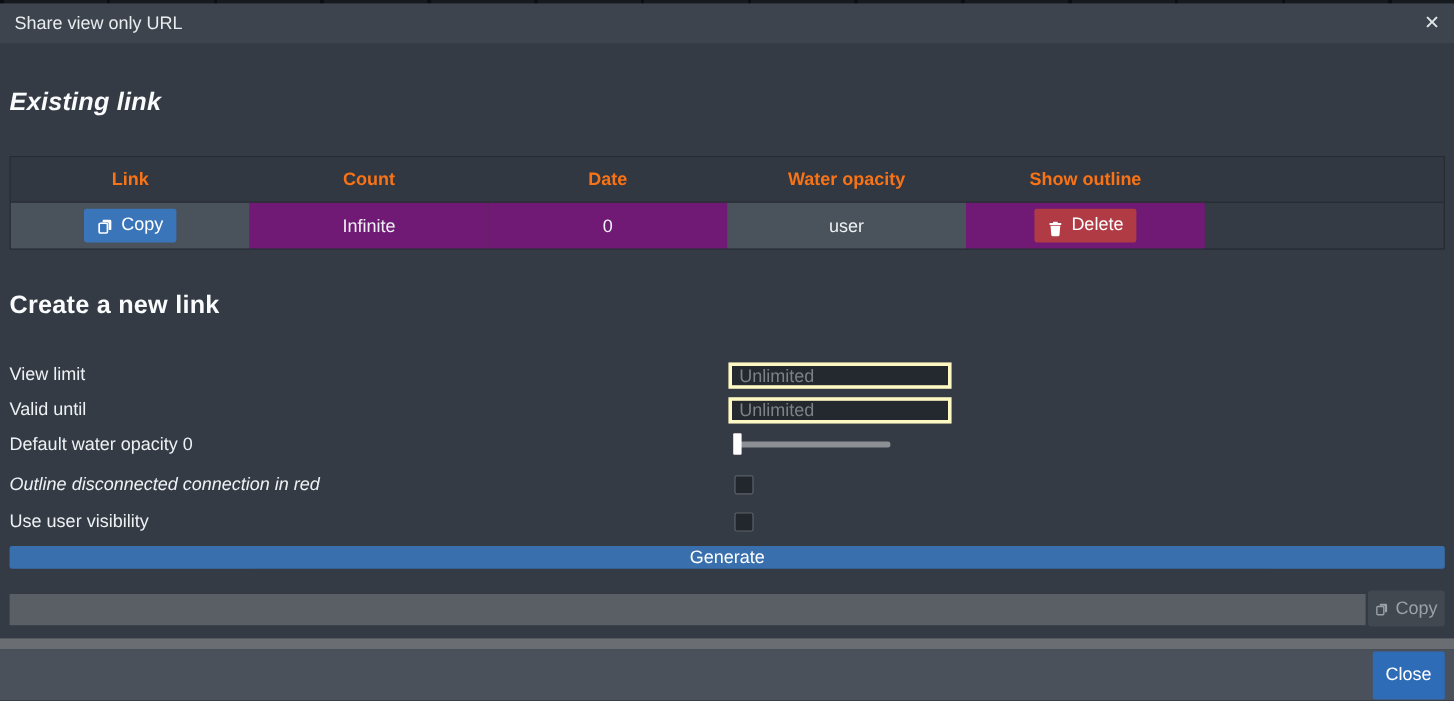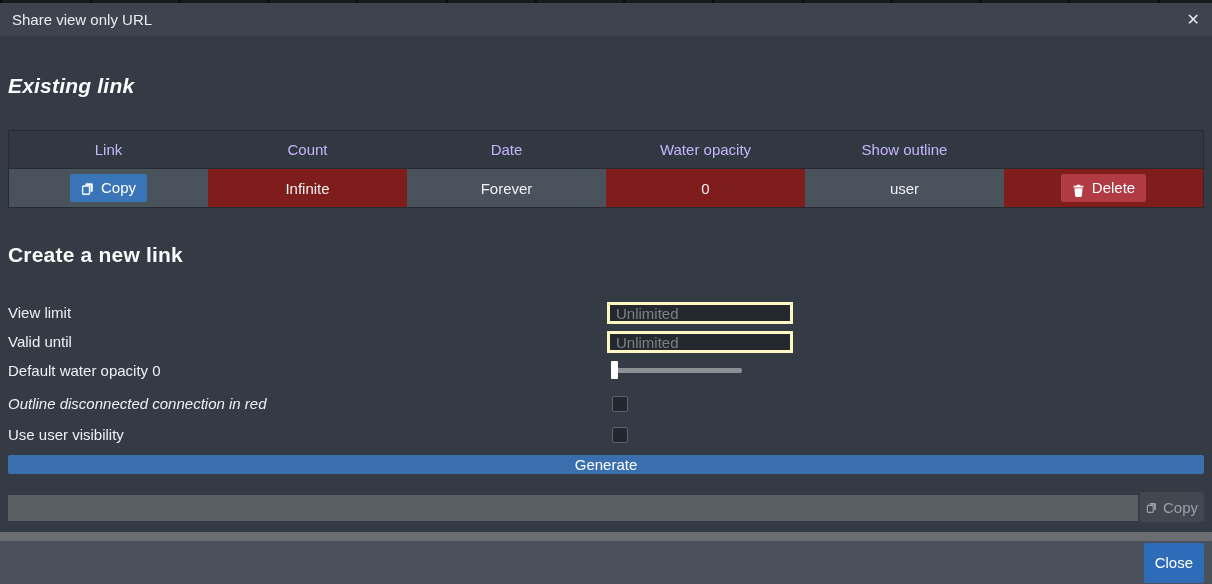--- a/index.html
+++ b/index.html
@@ -30,25 +30,25 @@
 
   
   .links-table {
     position:absolute; left:8px; top:130px; width:1196px;
     border:1px solid #262b32; box-sizing:border-box;
   }
   .thead {
     display:grid; grid-template-columns:repeat(6,1fr);
     height:37px; background:#313841; border-bottom:1px solid #262b32;
   }
-  .th { display:flex; align-items:center; justify-content:center; font-weight:400; color:#c4b5fd; }
+  .th { display:flex; align-items:center; justify-content:center; font-weight:700; color:#f97316; }
   .trow { display:grid; grid-template-columns:repeat(6,1fr); height:38px; }
   .td { display:flex; align-items:center; justify-content:center; color:#eef1f4; }
   .c-light { background:#4a525c; }
-  .c-dark  { background:#7f1d1d; }
+  .c-dark  { background:#701a75; }
 
   .btn {
     display:inline-flex; align-items:center; gap:7px;
     border:none; border-radius:2px; color:#fff; font-size:15px;
     padding:5px 11px; cursor:pointer; font-family:inherit; line-height:1.2;
   }
   .btn-blue { background:#3a74b9; }
   .btn-red  { background:#b03b44;align-items:flex-end; }
   .btn svg { display:block; }
 
@@ -139,21 +139,20 @@
       <div class="td c-light">
         <button class="btn btn-blue">
           <svg width="13" height="13" viewBox="0 0 16 16">
             <rect x="2" y="5" width="8.5" height="10" rx="1.2" fill="none" stroke="currentColor" stroke-width="1.7"></rect>
             <path d="M5.5 2.5a1 1 0 0 1 1-1H13a1.5 1.5 0 0 1 1.5 1.5V11a1 1 0 0 1-1 1h-1.7V5.6A1.6 1.6 0 0 0 10.2 4H5.5Z" fill="currentColor"></path>
           </svg>
           <span>Copy</span>
         </button>
       </div>
       <div class="td c-dark">Infinite</div>
-      <div class="td c-light">Forever</div>
       <div class="td c-dark">0</div>
       <div class="td c-light">user</div>
       <div class="td c-dark">
         <button class="btn btn-red">
           <svg width="13" height="13" viewBox="0 0 16 16" fill="currentColor">
             <path d="M6 1h4l.6 1.2H14v2H2v-2h3.4Z"></path>
             <path d="M3 5.2h10l-.8 9.4A1.6 1.6 0 0 1 10.6 16H5.4a1.6 1.6 0 0 1-1.6-1.4Z"></path>
           </svg>
           <span>Delete</span>
         </button>

